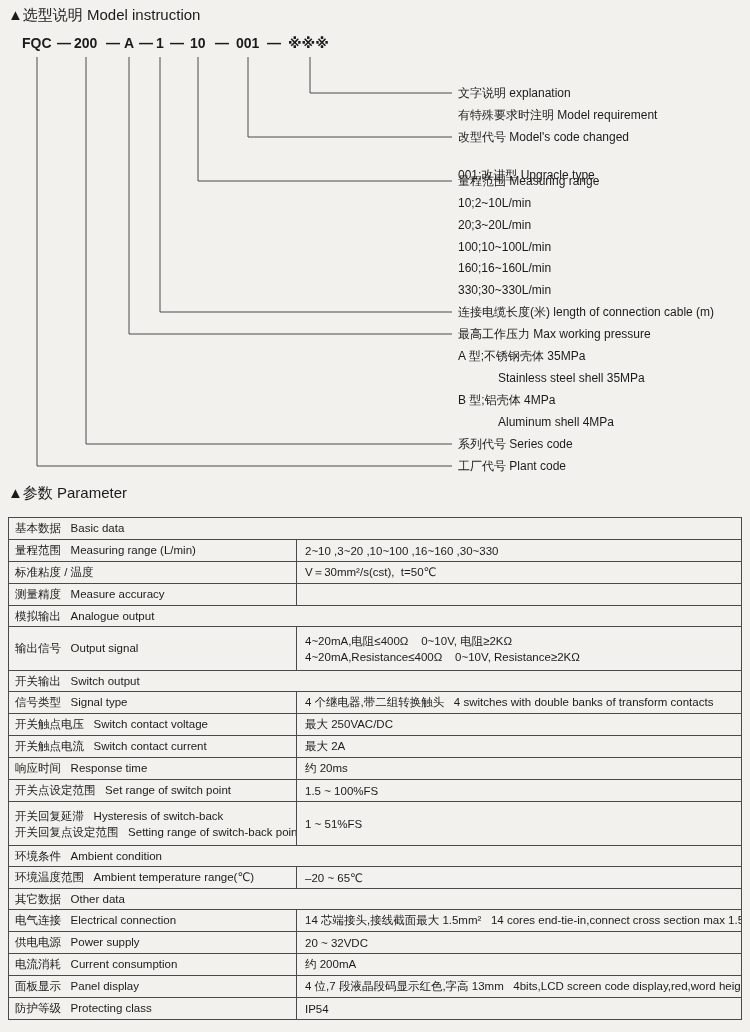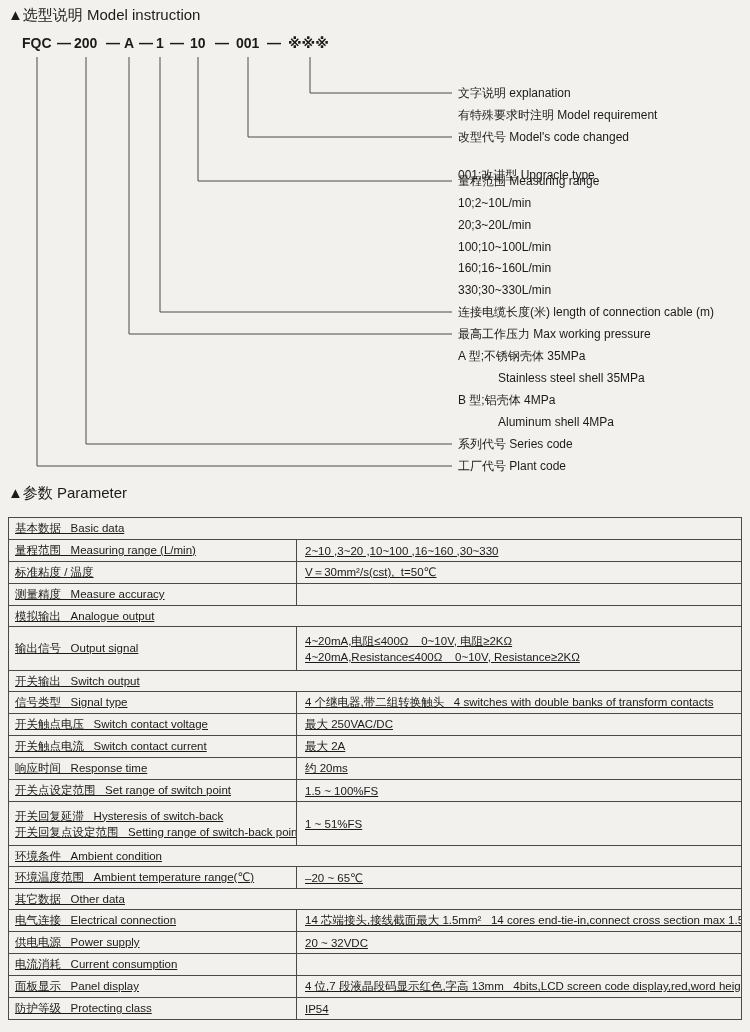--- a/index.html
+++ b/index.html
@@ -24,21 +24,21 @@
   .callout.indent { left:498px; }
 
   .ptable {
     position:absolute; top:517px; left:8px; width:734px;
     border:1px solid #4a4a4a; font-size:11.5px;
   }
   .prow { display:flex; align-items:stretch; height:22px; border-top:1px solid #4a4a4a; }
   .prow:first-child { border-top:none; }
   .prow.sec { height:21px; }
   .prow.dbl { height:44px; }
-  .cell { white-space:pre; overflow:hidden;text-decoration:underline; }
+  .cell { white-space:pre; overflow:hidden; }
   .plabel {
     width:288px; border-right:1px solid #4a4a4a;
     display:flex; flex-direction:column; justify-content:center;
     padding:0 4px 0 6px;
   }
   .pvalue {
     flex:1; display:flex; flex-direction:column; justify-content:center;
     padding:0 4px 0 8px;
   }
   .full { width:100%; display:flex; flex-direction:column; justify-content:center; padding:0 4px 0 6px; }
@@ -183,20 +183,21 @@
       <div class="cell pvalue">14 芯端接头,接线截面最大 1.5mm²   14 cores end-tie-in,connect cross section max 1.5mm²</div>
     </div>
 
     <div class="prow">
       <div class="cell plabel">供电电源   Power supply</div>
       <div class="cell pvalue">20 ~ 32VDC</div>
     </div>
 
     <div class="prow">
       <div class="cell plabel">电流消耗   Current consumption</div>
+      <div class="cell pvalue">约 200mA</div>
     </div>
 
     <div class="prow">
       <div class="cell plabel">面板显示   Panel display</div>
       <div class="cell pvalue">4 位,7 段液晶段码显示红色,字高 13mm   4bits,LCD screen code display,red,word height 13mm</div>
     </div>
 
     <div class="prow">
       <div class="cell plabel">防护等级   Protecting class</div>
       <div class="cell pvalue">IP54</div>

